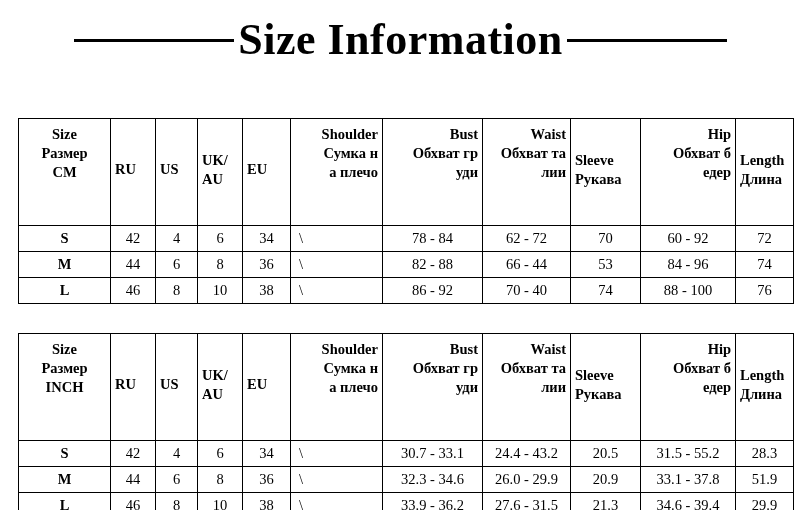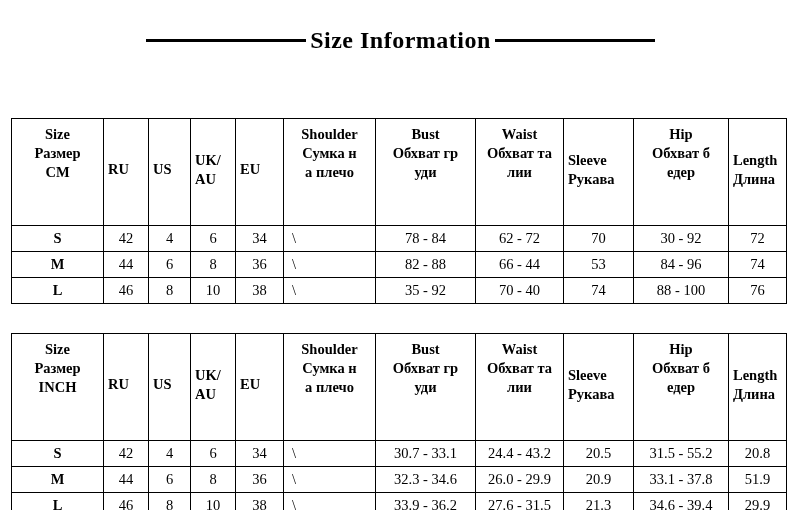--- a/index.html
+++ b/index.html
@@ -35,53 +35,53 @@
   }
   .title-rule {
     height: 3px;
     background: #000;
     flex: 0 0 auto;
   }
   .title-rule.left { width: 160px; margin-right: 2px; }
   .title-rule.right { width: 160px; margin-left: 2px; }
   .title-text {
     font-family: "Liberation Serif", serif;
-    font-size: 24px;
+    font-size: 44px;
     font-weight: bold;
     letter-spacing: 0.5px;
     white-space: nowrap;
     line-height: 1;
     padding: 0 2px;
   }
 
   
   .size-table {
     position: absolute;
-    left: 11px;
+    left: 18px;
     width: 775px;
     border-collapse: collapse;
     table-layout: fixed;
     font-family: "Liberation Serif", serif;
   }
   #table-cm { top: 118px; }
   #table-inch { top: 333px; }
 
   .size-table td, .size-table th {
     border: 1px solid #000000;
     font-size: 14.5px;
     padding: 0;
     vertical-align: top;
   }
 
   .size-table thead th {
     font-weight: bold;
     height: 96px;
     padding: 6px 4px 4px 4px;
     vertical-align: top;
-    text-align: center;
+    text-align: right;
     line-height: 1.32;
   }
   .size-table thead th.center {
     text-align: center;
   }
   .size-table thead th.left-mid {
     text-align: left;
     vertical-align: middle;
     padding-top: 0;
   }
@@ -192,21 +192,21 @@
       <tr>
         <td class="label">S</td>
         <td>42</td>
         <td>4</td>
         <td>6</td>
         <td>34</td>
         <td class="lft">\</td>
         <td>78 - 84</td>
         <td>62 - 72</td>
         <td>70</td>
-        <td>30 - 92</td>
+        <td>60 - 92</td>
         <td>72</td>
       </tr>
       <tr>
         <td class="label">M</td>
         <td>44</td>
         <td>6</td>
         <td>8</td>
         <td>36</td>
         <td class="lft">\</td>
         <td>82 - 88</td>
@@ -215,21 +215,21 @@
         <td>84 - 96</td>
         <td>74</td>
       </tr>
       <tr>
         <td class="label">L</td>
         <td>46</td>
         <td>8</td>
         <td>10</td>
         <td>38</td>
         <td class="lft">\</td>
-        <td>35 - 92</td>
+        <td>86 - 92</td>
         <td>70 - 40</td>
         <td>74</td>
         <td>88 - 100</td>
         <td>76</td>
       </tr>
     </tbody>
   </table>
 
   <table class="size-table" id="table-inch">
     <colgroup>
@@ -294,21 +294,21 @@
         <td class="label">S</td>
         <td>42</td>
         <td>4</td>
         <td>6</td>
         <td>34</td>
         <td class="lft">\</td>
         <td>30.7 - 33.1</td>
         <td>24.4 - 43.2</td>
         <td>20.5</td>
         <td>31.5 - 55.2</td>
-        <td>20.8</td>
+        <td>28.3</td>
       </tr>
       <tr>
         <td class="label">M</td>
         <td>44</td>
         <td>6</td>
         <td>8</td>
         <td>36</td>
         <td class="lft">\</td>
         <td>32.3 - 34.6</td>
         <td>26.0 - 29.9</td>

